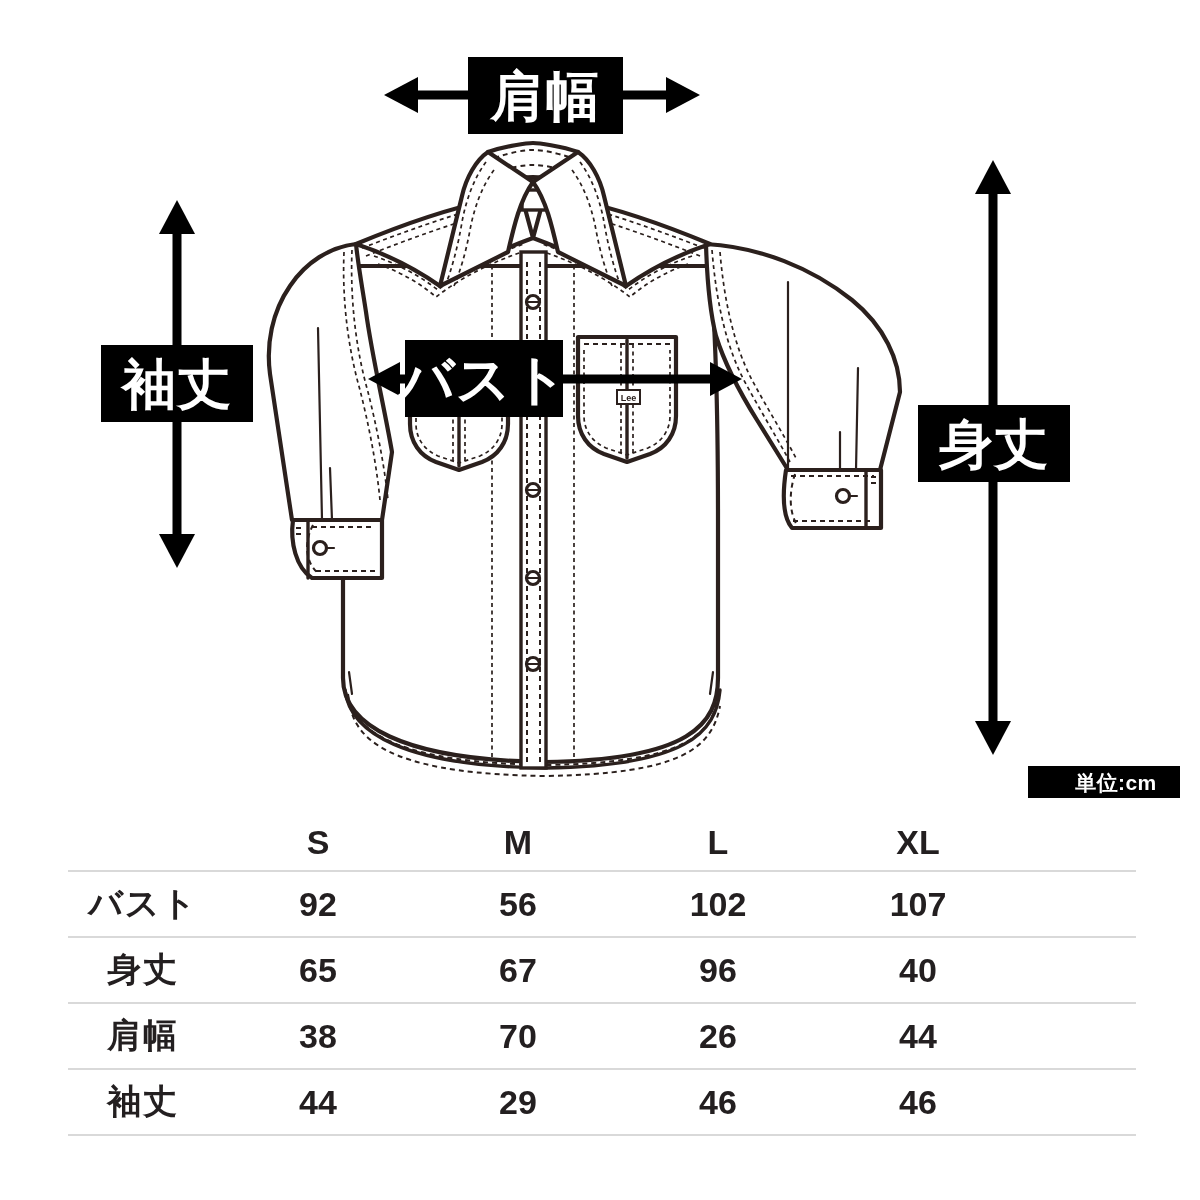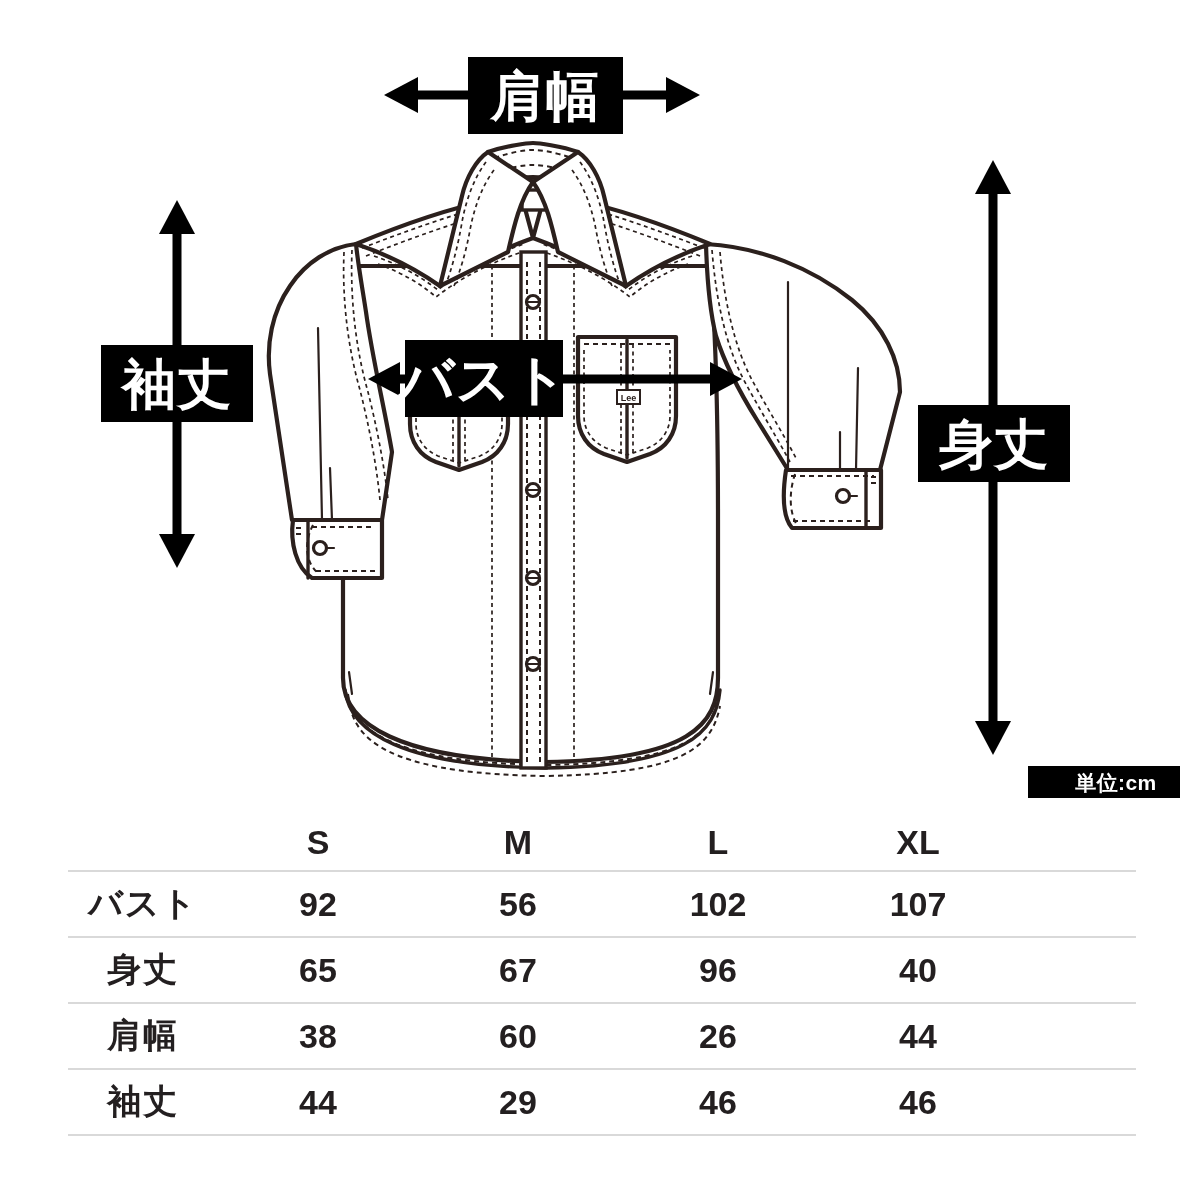--- a/index.html
+++ b/index.html
@@ -319,21 +319,21 @@
         <td class="rowlabel">身丈</td>
         <td>65</td>
         <td>67</td>
         <td>96</td>
         <td>40</td>
         <td></td>
       </tr>
       <tr>
         <td class="rowlabel">肩幅</td>
         <td>38</td>
-        <td>60</td>
+        <td>70</td>
         <td>26</td>
         <td>44</td>
         <td></td>
       </tr>
       <tr>
         <td class="rowlabel">袖丈</td>
         <td>44</td>
         <td>29</td>
         <td>46</td>
         <td>46</td>

